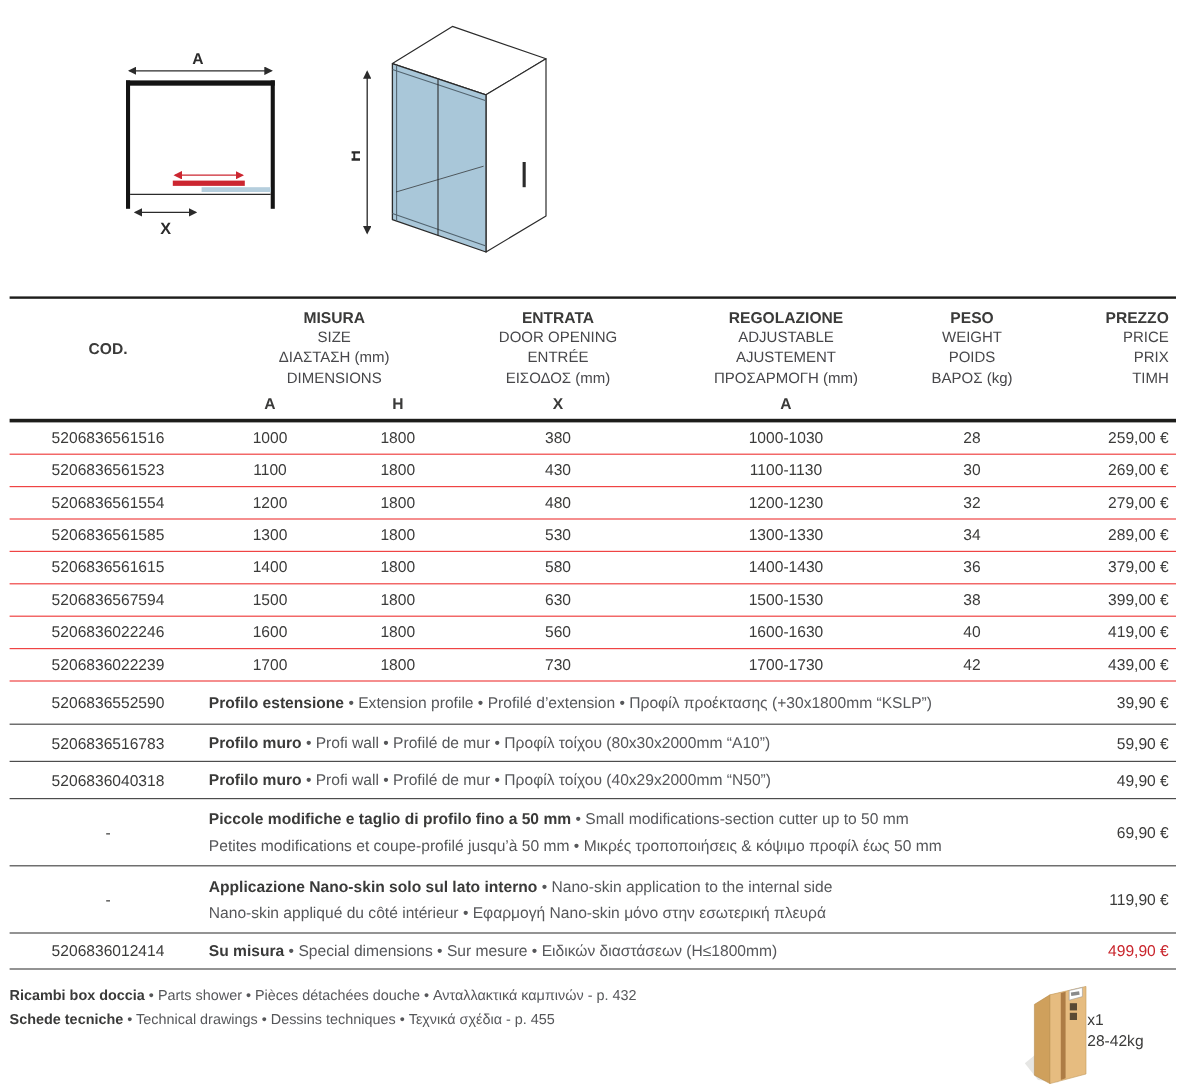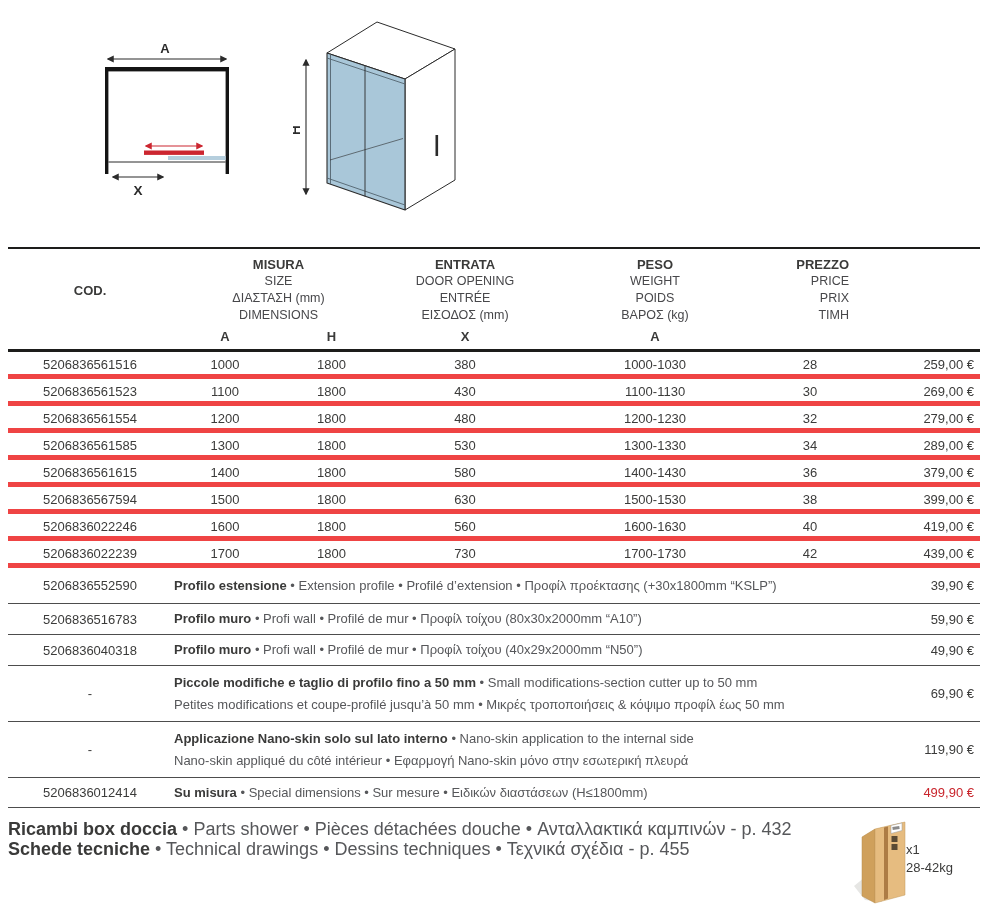--- a/index.html
+++ b/index.html
@@ -14,38 +14,38 @@
   .hmain { display:grid; grid-template-columns:164px 213px 160px 220px 90px 125px; padding-top:7px; height:76px; }
   .hstack { text-align:center; }
   .hstack .h1 { font-weight:bold; font-size:13px; line-height:17px; color:#3a3a39; }
   .hstack .h2 { font-size:12.5px; line-height:17px; color:#47474a; }
   .cod-h { font-weight:bold; font-size:13px; text-align:center; align-self:center; color:#3a3a39; }
   .hstack.right { text-align:right; padding-right:6px; }
 
   .hsub { display:grid; grid-template-columns:164px 106px 107px 160px 220px 90px 125px; height:27px; border-bottom:3px solid #1d1d1b; }
   .hsub .sub { text-align:center; font-weight:bold; font-size:13px; line-height:24px; color:#3a3a39; }
 
-  .trow { display:grid; grid-template-columns:164px 106px 107px 160px 220px 90px 125px; height:27px; border-bottom:5px solid #ef4444; }
+  .trow { display:grid; grid-template-columns:164px 106px 107px 160px 220px 90px 125px; height:27px; border-bottom:1px solid #ef4444; }
   .trow .td { text-align:center; font-size:13px; line-height:26px; color:#3b3b3a; }
   .trow .td.price { text-align:right; padding-right:6px; }
 
   .xrow { display:grid; grid-template-columns:164px 683px 125px; border-bottom:1px solid #4d4d4d; align-items:center; }
   .xrow .cod { text-align:center; font-size:13px; color:#3b3b3a; }
   .xrow .price { text-align:right; padding-right:6px; font-size:13px; color:#3b3b3a; }
   .xrow .price.red { color:#c9252c; }
   .desc { font-size:13px; line-height:18px; padding-left:2px; }
   .desc .lead { font-weight:bold; color:#3a3a39; }
   .desc .rest, .desc .l2 { color:#56575a; }
   .desc .line { display:block; }
   .desc .line + .line { margin-top:4px; }
 
   .h35 { height:36px; } .h30 { height:31px; } .h55 { height:56px; } .h29 { height:30px; }
 
   
-  .footnotes { position:absolute; left:8px; top:819px; font-size:18px; line-height:20px; }
+  .footnotes { position:absolute; left:8px; top:819px; font-size:12px; line-height:20px; }
   .footnotes .lead { font-weight:bold; color:#3a3a39; }
   .footnotes .rest { color:#56575a; }
 
   .pack-labels { position:absolute; left:906px; top:841px; font-size:13px; line-height:18px; color:#3b3b3a; }
 
   .abs { position:absolute; }
 </style>
 </head>
 <body>
 
@@ -102,20 +102,26 @@
         <div class="h2">ΔΙΑΣΤΑΣΗ (mm)</div>
         <div class="h2">DIMENSIONS</div>
       </div>
       <div class="hstack">
         <div class="h1">ENTRATA</div>
         <div class="h2">DOOR OPENING</div>
         <div class="h2">ENTRÉE</div>
         <div class="h2">ΕΙΣΟΔΟΣ (mm)</div>
       </div>
       <div class="hstack">
+        <div class="h1">REGOLAZIONE</div>
+        <div class="h2">ADJUSTABLE</div>
+        <div class="h2">AJUSTEMENT</div>
+        <div class="h2">ΠΡΟΣΑΡΜΟΓΗ (mm)</div>
+      </div>
+      <div class="hstack">
         <div class="h1">PESO</div>
         <div class="h2">WEIGHT</div>
         <div class="h2">POIDS</div>
         <div class="h2">ΒΑΡΟΣ (kg)</div>
       </div>
       <div class="hstack right">
         <div class="h1">PREZZO</div>
         <div class="h2">PRICE</div>
         <div class="h2">PRIX</div>
         <div class="h2">ΤΙΜΗ</div>

